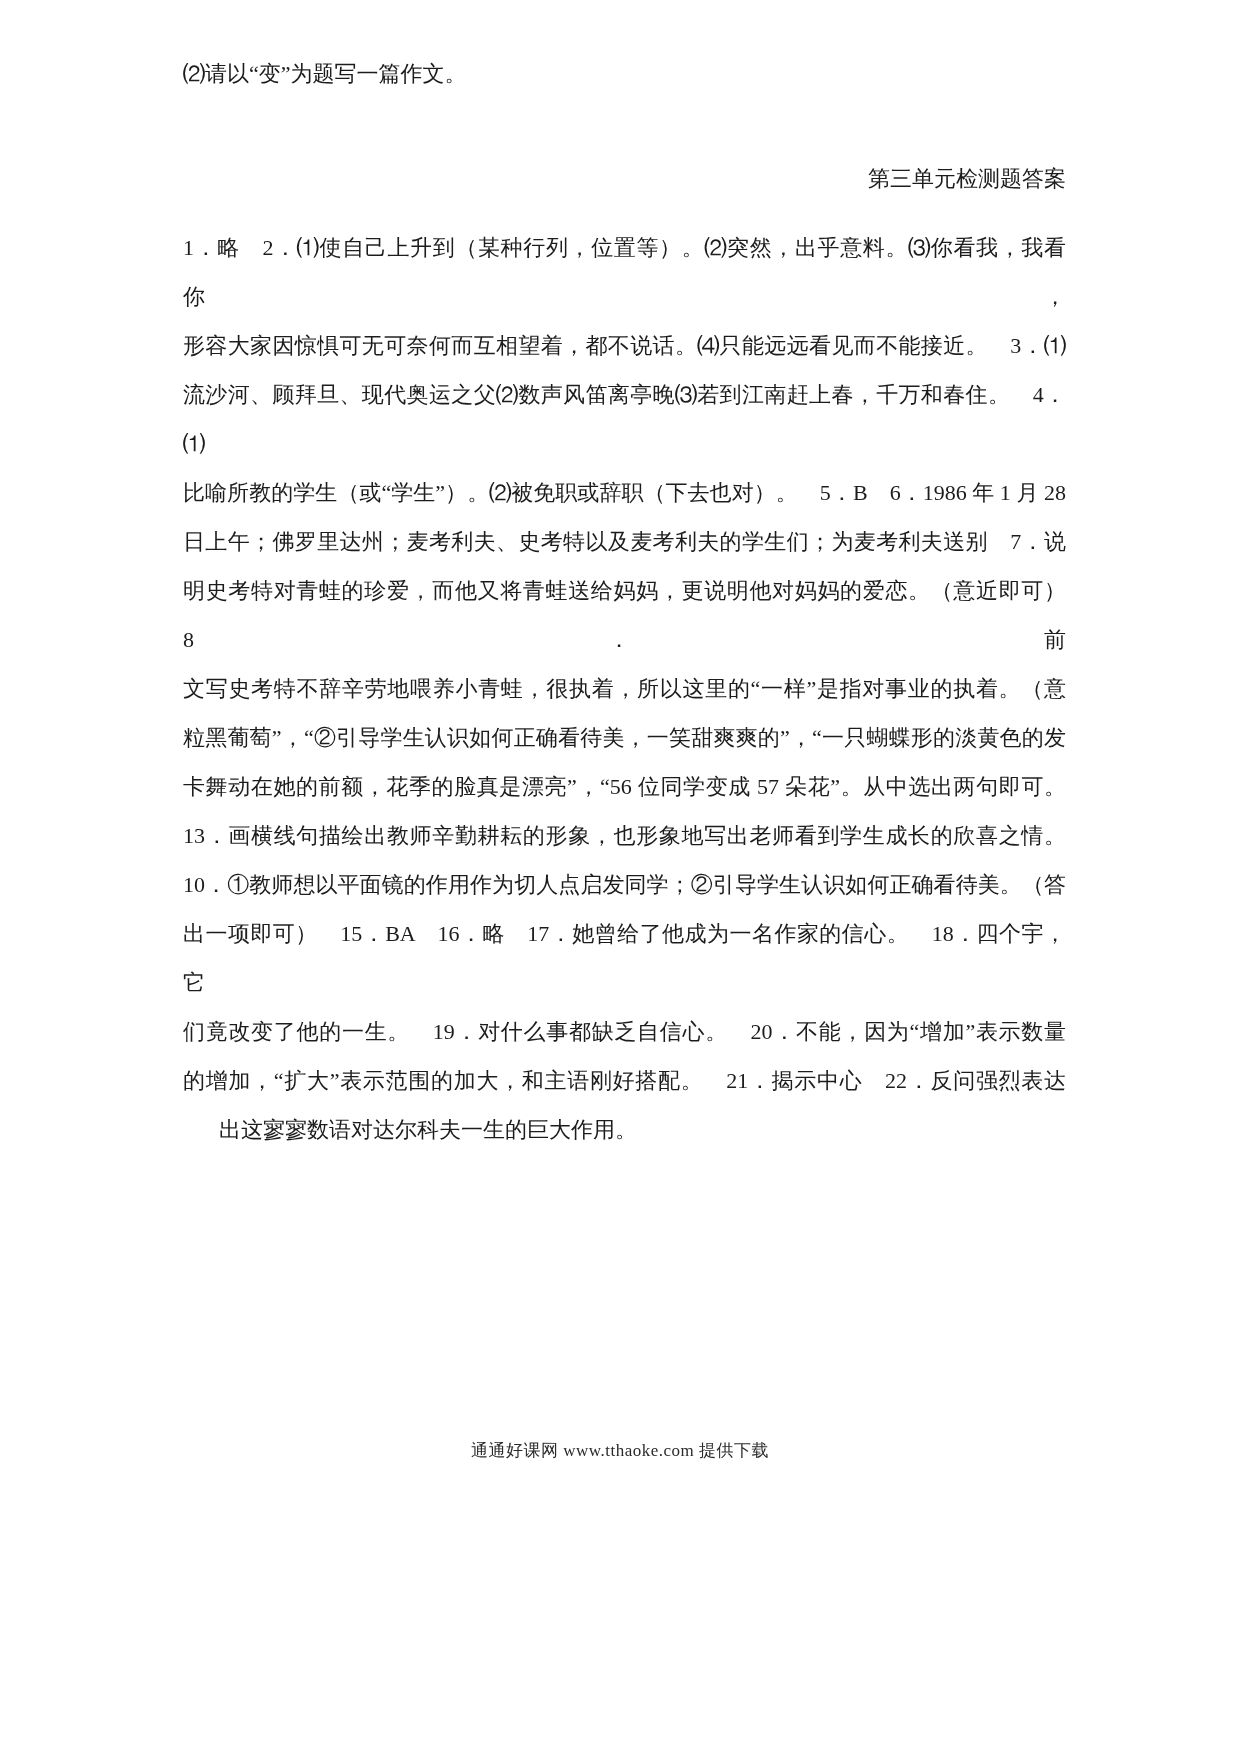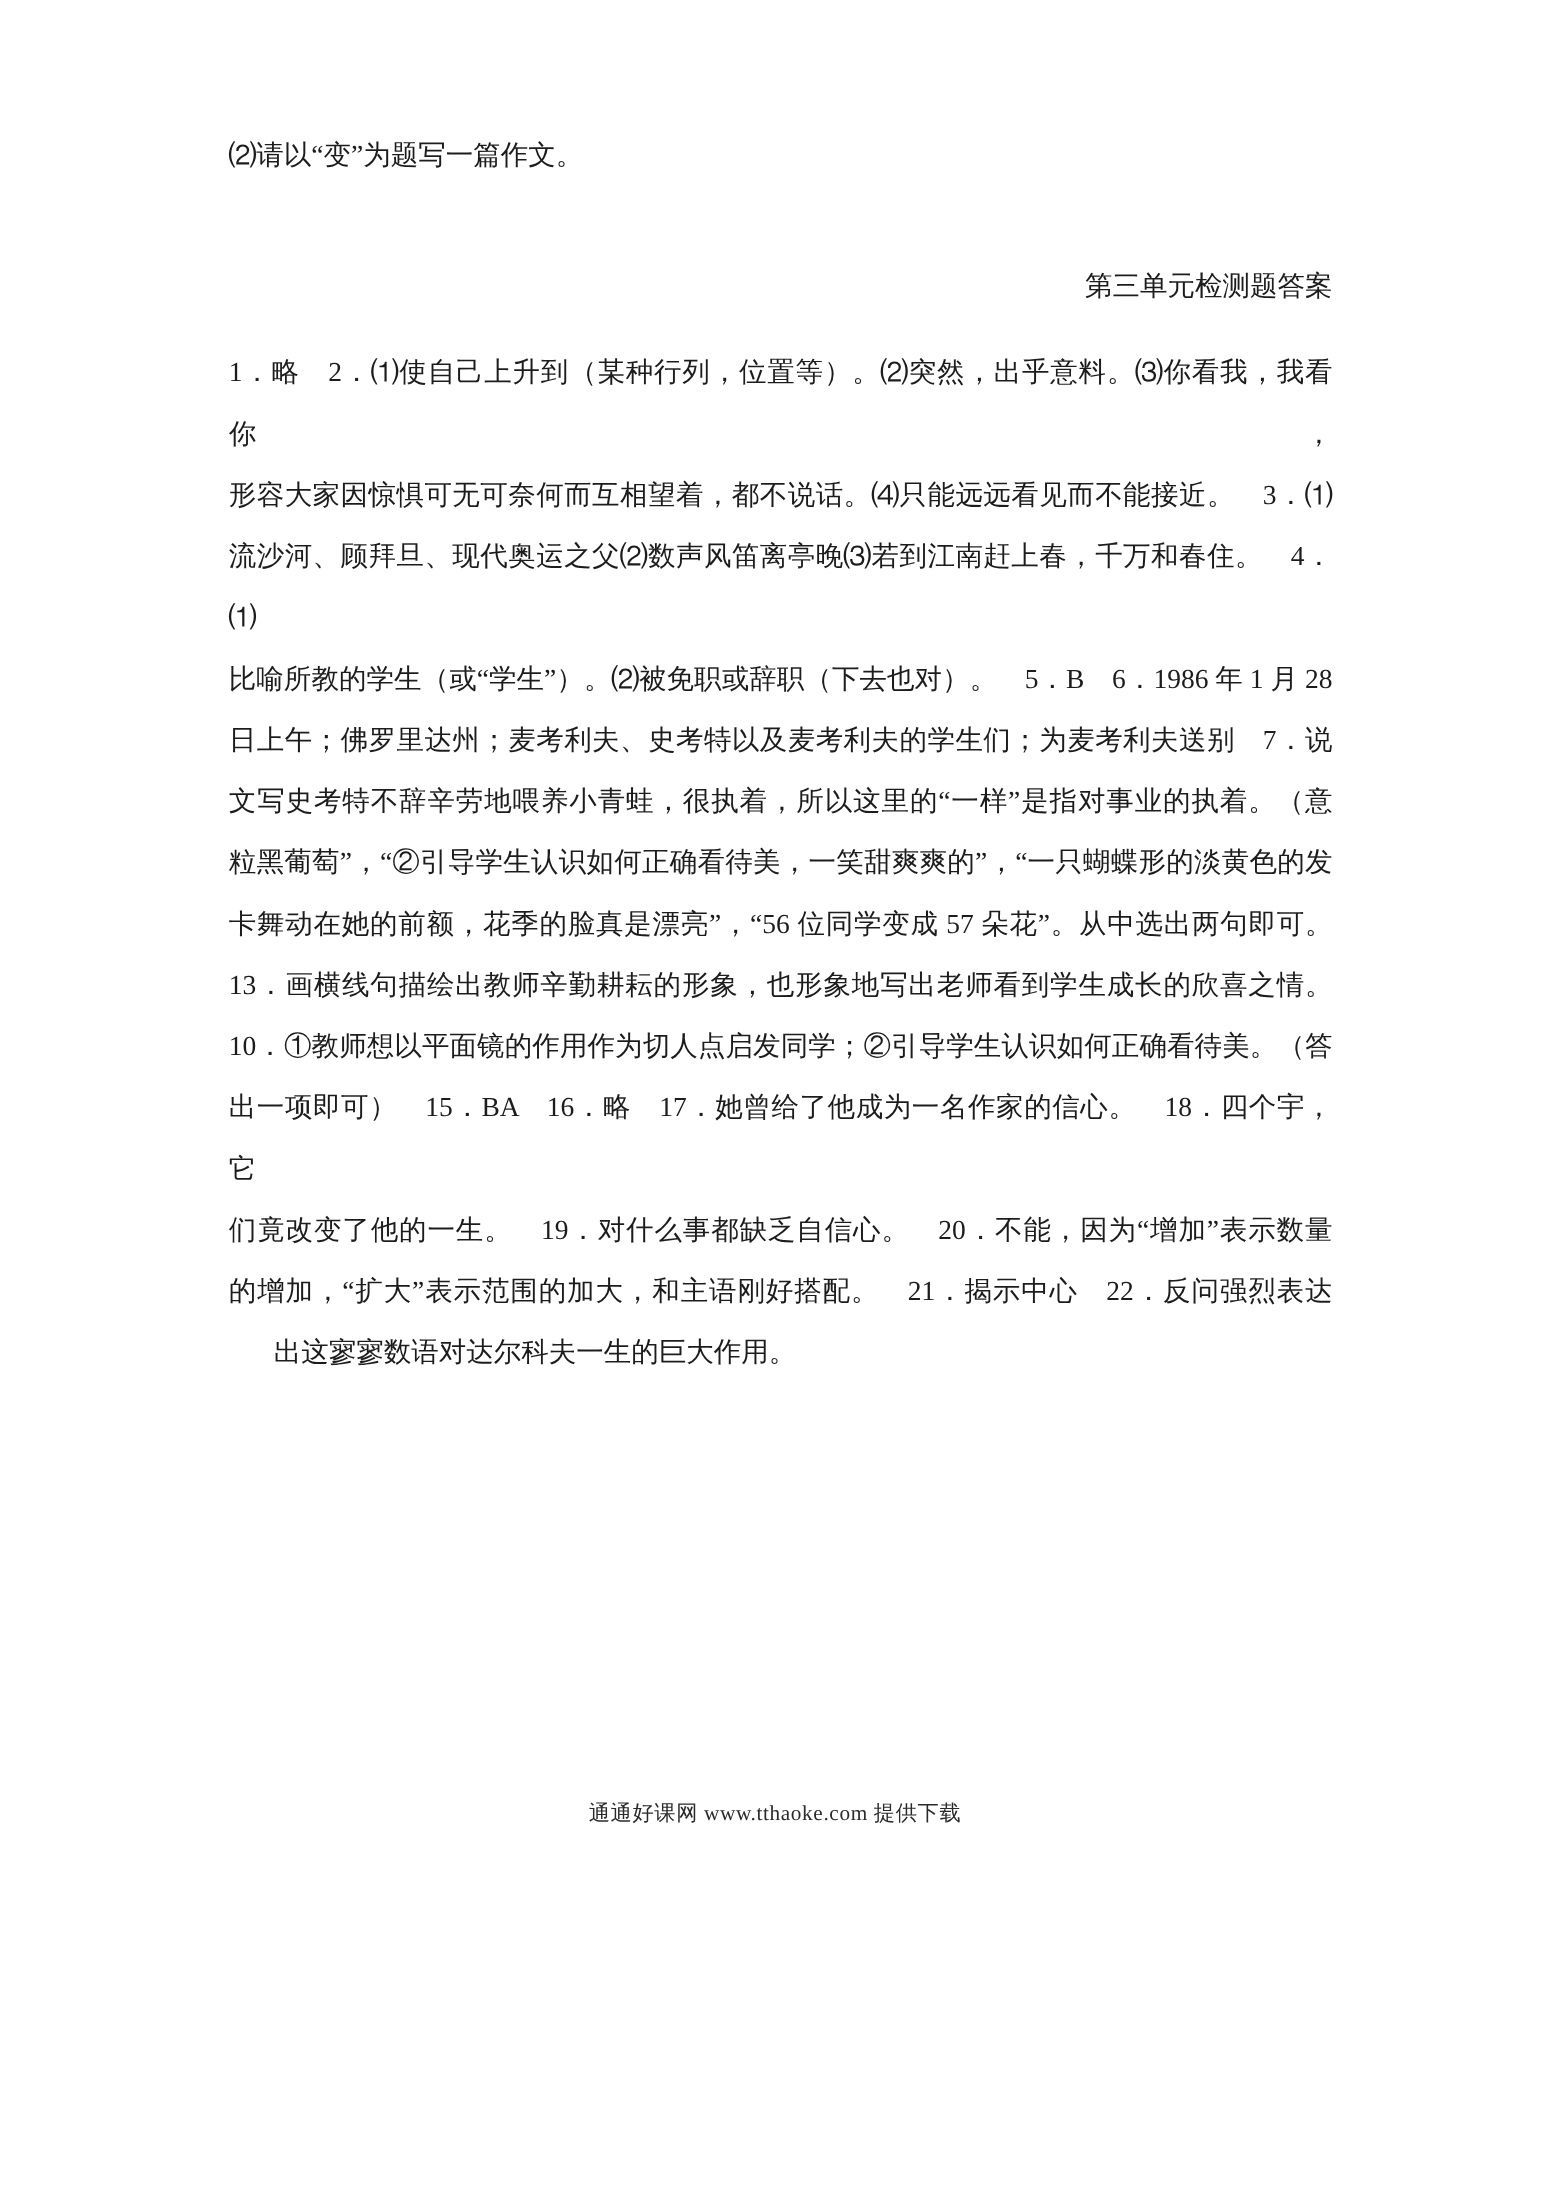--- a/index.html
+++ b/index.html
@@ -10,21 +10,21 @@
   .page {
     position: relative;
     width: 1240px;
     height: 1754px;
     background: #ffffff;
     color: #1c1c1c;
     font-family: "Liberation Serif", "DejaVu Serif", serif;
     overflow: hidden;
   }
   .content {
-    padding: 110px 174px 0 183px;
+    padding: 60px 174px 0 183px;
   }
   .intro-line {
     font-size: 22px;
     line-height: 28px;
     text-align: left;
   }
   .section-heading {
     margin-top: 77px;
     font-size: 22px;
     line-height: 28px;
@@ -67,20 +67,21 @@
     <div class="intro-line">⑵请以“变”为题写一篇作文。</div>
 
     <div class="section-heading">第三单元检测题答案</div>
 
     <div class="answers-para">
       <div class="answer-line">1．略　2．⑴使自己上升到（某种行列，位置等）。⑵突然，出乎意料。⑶你看我，我看你，</div>
       <div class="answer-line">形容大家因惊惧可无可奈何而互相望着，都不说话。⑷只能远远看见而不能接近。　3．⑴</div>
       <div class="answer-line">流沙河、顾拜旦、现代奥运之父⑵数声风笛离亭晚⑶若到江南赶上春，千万和春住。　4．⑴</div>
       <div class="answer-line">比喻所教的学生（或“学生”）。⑵被免职或辞职（下去也对）。　5．B　6．1986 年 1 月 28</div>
       <div class="answer-line">日上午；佛罗里达州；麦考利夫、史考特以及麦考利夫的学生们；为麦考利夫送别　7．说</div>
+      <div class="answer-line">明史考特对青蛙的珍爱，而他又将青蛙送给妈妈，更说明他对妈妈的爱恋。（意近即可）　8．前</div>
       <div class="answer-line">文写史考特不辞辛劳地喂养小青蛙，很执着，所以这里的“一样”是指对事业的执着。（意</div>
       <div class="answer-line">粒黑葡萄”，“②引导学生认识如何正确看待美，一笑甜爽爽的”，“一只蝴蝶形的淡黄色的发</div>
       <div class="answer-line">卡舞动在她的前额，花季的脸真是漂亮”，“56 位同学变成 57 朵花”。从中选出两句即可。</div>
       <div class="answer-line">13．画横线句描绘出教师辛勤耕耘的形象，也形象地写出老师看到学生成长的欣喜之情。</div>
       <div class="answer-line">10．①教师想以平面镜的作用作为切人点启发同学；②引导学生认识如何正确看待美。（答</div>
       <div class="answer-line">出一项即可）　15．BA　16．略　17．她曾给了他成为一名作家的信心。　18．四个宇，它</div>
       <div class="answer-line">们竟改变了他的一生。　19．对什么事都缺乏自信心。　20．不能，因为“增加”表示数量</div>
       <div class="answer-line">的增加，“扩大”表示范围的加大，和主语刚好搭配。　21．揭示中心　22．反问强烈表达</div>
       <div class="answer-line last">出这寥寥数语对达尔科夫一生的巨大作用。</div>
     </div>

